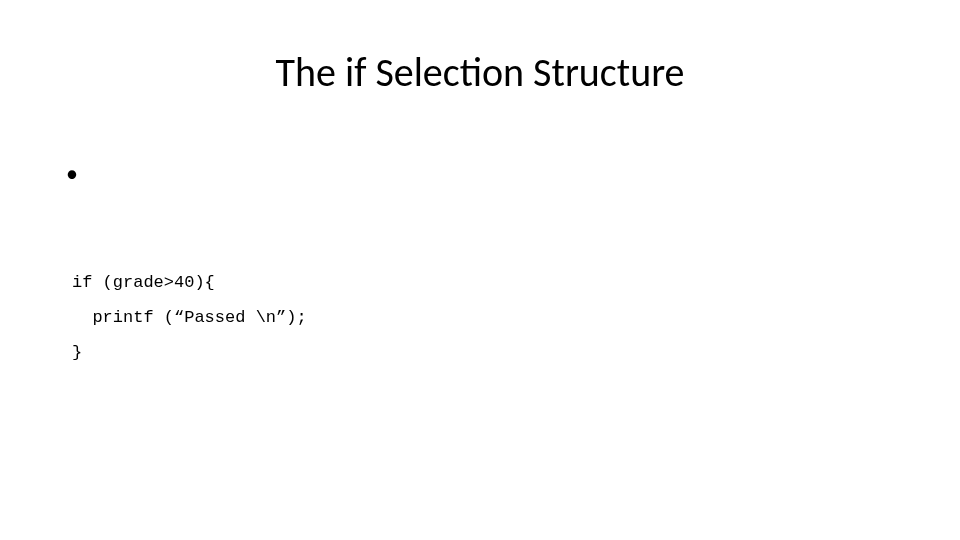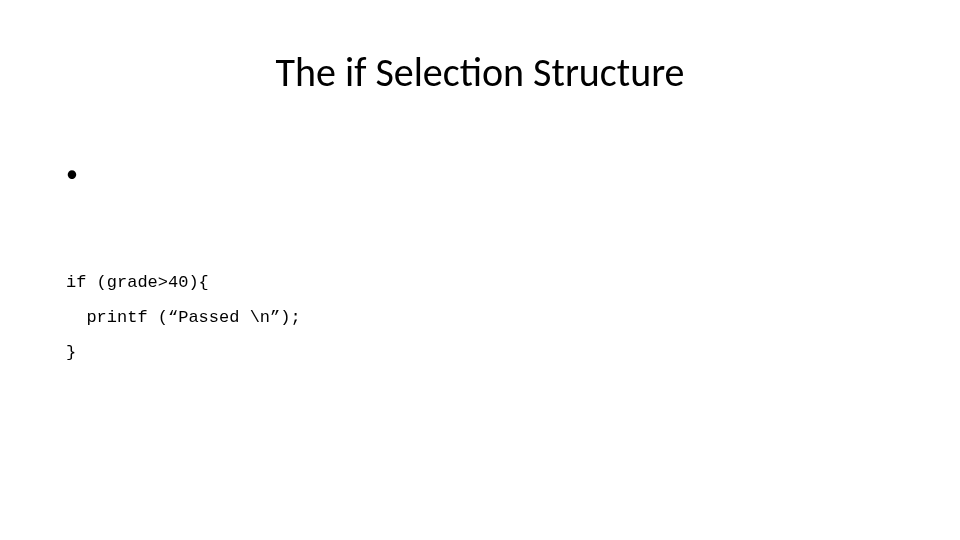--- a/index.html
+++ b/index.html
@@ -44,21 +44,21 @@
   .bullet-dot {
     width: 18px;
     flex: 0 0 18px;
     line-height: 1.3;
   }
   .bullet-text {
     line-height: 1.3;
   }
   .code-block {
     margin-top: 42px;
-    margin-left: 0;
+    margin-left: 6px;
     font-family: "Courier New", Courier, monospace;
     font-size: 17px;
     line-height: 2.05;
     white-space: pre;
   }
 </style>
 </head>
 <body>
 <div class="slide">
 

